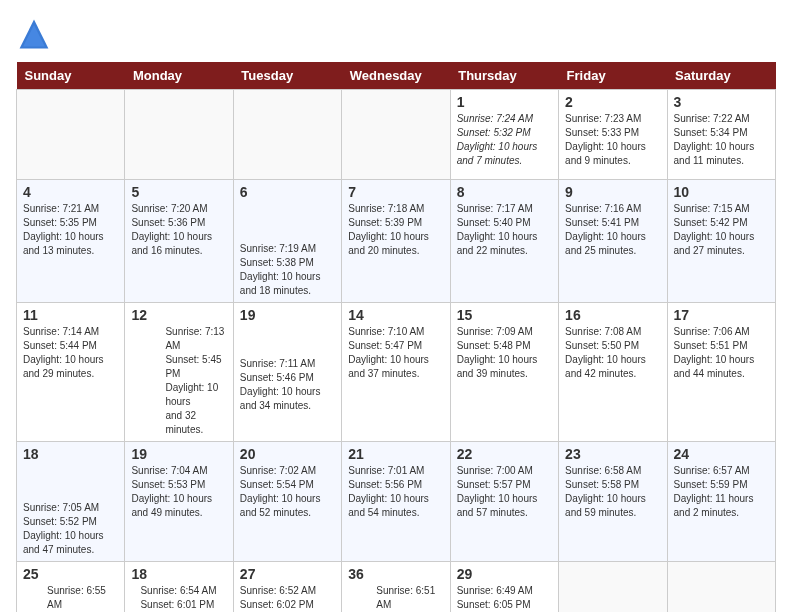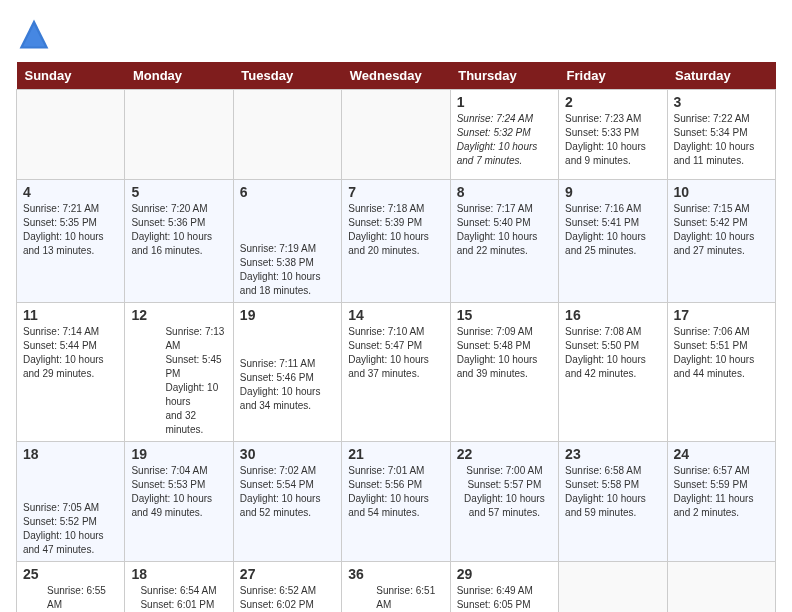--- a/index.html
+++ b/index.html
@@ -265,36 +265,36 @@
 and 47 minutes.</div>
         </td>
         <td>
           <span class="day-num">19</span>
           <div class="day-info" style="white-space: pre-line;">Sunrise: 7:04 AM
 Sunset: 5:53 PM
 Daylight: 10 hours
 and 49 minutes.</div>
         </td>
         <td>
-          <span class="day-num">30</span>
+          <span class="day-num">20</span>
           <div class="day-info" style="white-space: pre-line;">Sunrise: 7:02 AM
 Sunset: 5:54 PM
 Daylight: 10 hours
 and 52 minutes.</div>
         </td>
         <td>
           <span class="day-num">21</span>
           <div class="day-info" style="white-space: pre-line;">Sunrise: 7:01 AM
 Sunset: 5:56 PM
 Daylight: 10 hours
 and 54 minutes.</div>
         </td>
         <td>
           <span class="day-num">22</span>
-          <div class="day-info" style="white-space: pre-line; text-align: center;">Sunrise: 7:00 AM
+          <div class="day-info" style="white-space: pre-line;">Sunrise: 7:00 AM
 Sunset: 5:57 PM
 Daylight: 10 hours
 and 57 minutes.</div>
         </td>
         <td>
           <span class="day-num">23</span>
           <div class="day-info" style="white-space: pre-line;">Sunrise: 6:58 AM
 Sunset: 5:58 PM
 Daylight: 10 hours
 and 59 minutes.</div>

